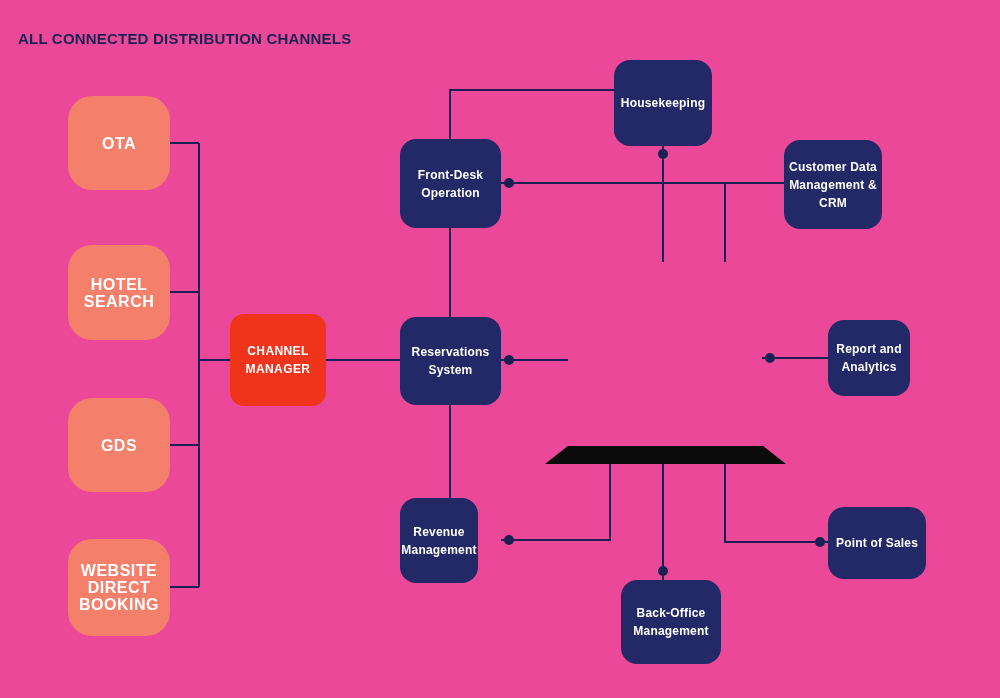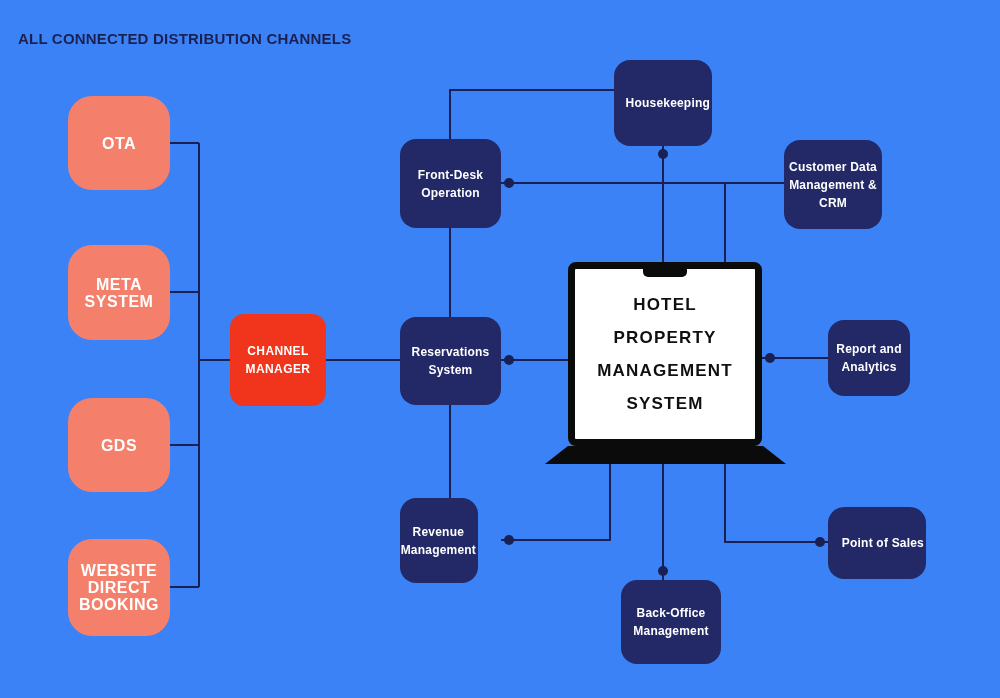--- a/index.html
+++ b/index.html
@@ -1,31 +1,31 @@
 <!DOCTYPE html>
 <html><head>
 <meta charset="utf-8">
 <style>
   html,body{margin:0;padding:0;background:#ffffff;}
   #stage{
-    position:relative;width:1000px;height:698px;background:#3b82f6;overflow:hidden;
+    position:relative;width:1000px;height:698px;background:#ec4899;overflow:hidden;
     font-family:"Liberation Sans",sans-serif;
   }
   #connectors{position:absolute;left:0;top:0;z-index:0;}
   .heading{
     position:absolute;left:18px;top:30px;font-size:15px;font-weight:bold;
     color:#1A2152;letter-spacing:.2px;z-index:2;
   }
   .box{
     position:absolute;z-index:1;display:flex;align-items:center;justify-content:center;
     text-align:center;color:#ffffff;font-weight:bold;box-sizing:border-box;
   }
   .salmon{background:#F4806C;border-radius:24px;font-size:16px;line-height:17px;letter-spacing:.5px;padding:0 18px;}
   .red{background:#F1351D;border-radius:14px;font-size:12px;line-height:18px;letter-spacing:.4px;padding:0 14px;}
-  .navy{background:#222966;border-radius:16px;font-size:12px;line-height:18px;letter-spacing:.2px;padding:0 2px;justify-content:flex-end;}
+  .navy{background:#222966;border-radius:16px;font-size:12px;line-height:18px;letter-spacing:.2px;padding:0 2px;}
   .nowrap{white-space:nowrap;}
   
   .laptop-screen{
     position:absolute;left:568px;top:262px;width:194px;height:184px;z-index:1;
     background:#ffffff;border:7px solid #0b0b0b;border-radius:8px;box-sizing:border-box;
   }
   .laptop-camera{
     position:absolute;left:50%;top:0;transform:translateX(-50%);
     width:44px;height:8px;background:#0b0b0b;border-radius:0 0 5px 5px;
   }
@@ -88,21 +88,21 @@
       <circle cx="663" cy="571" r="5"></circle>
     </g>
   </svg>
 
   <div class="heading">ALL CONNECTED DISTRIBUTION CHANNELS</div>
 
   <div class="box salmon" style="left:68px;top:96px;width:102px;height:94px;">
     <span>OTA</span>
   </div>
   <div class="box salmon" style="left:68px;top:245px;width:102px;height:95px;">
-    <span>META SYSTEM</span>
+    <span>HOTEL SEARCH</span>
   </div>
   <div class="box salmon" style="left:68px;top:398px;width:102px;height:94px;">
     <span>GDS</span>
   </div>
   <div class="box salmon" style="left:68px;top:539px;width:102px;height:97px;">
     <span>WEBSITE DIRECT BOOKING</span>
   </div>
 
   <div class="box navy" style="left:400px;top:139px;width:101px;height:89px;">
     <span>Front-Desk Operation</span>
@@ -128,24 +128,15 @@
   <div class="box navy" style="left:784px;top:140px;width:98px;height:89px;">
     <span>Customer Data Management &amp; CRM</span>
   </div>
   <div class="box navy" style="left:828px;top:320px;width:82px;height:76px;">
     <span>Report and Analytics</span>
   </div>
   <div class="box navy" style="left:828px;top:507px;width:98px;height:72px;">
     <span class="nowrap">Point of Sales</span>
   </div>
 
-  <div class="laptop-screen">
-    <div class="laptop-camera"></div>
-    <div class="laptop-text">
-      <div>HOTEL</div>
-      <div>PROPERTY</div>
-      <div>MANAGEMENT</div>
-      <div>SYSTEM</div>
-    </div>
-  </div>
   <div class="laptop-base"></div>
 
 </div>
 
 </body></html>

